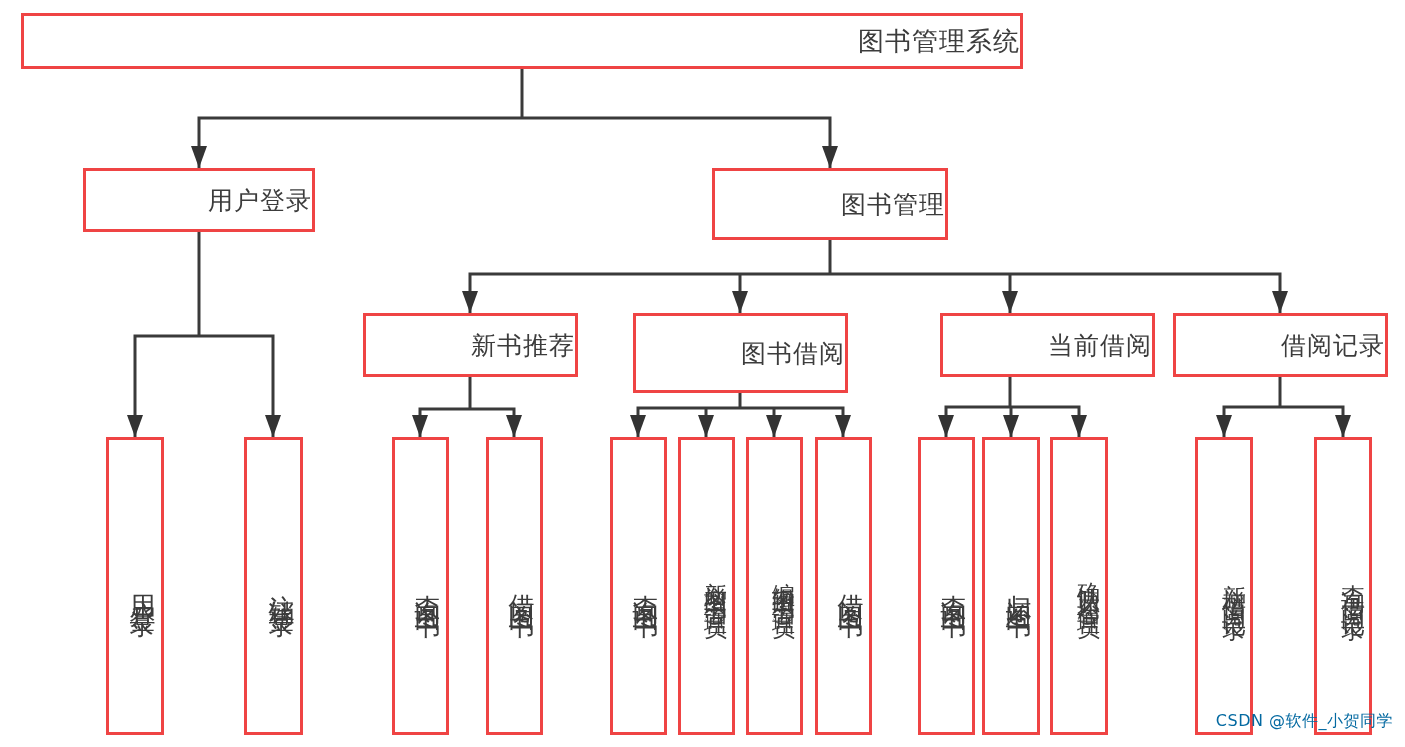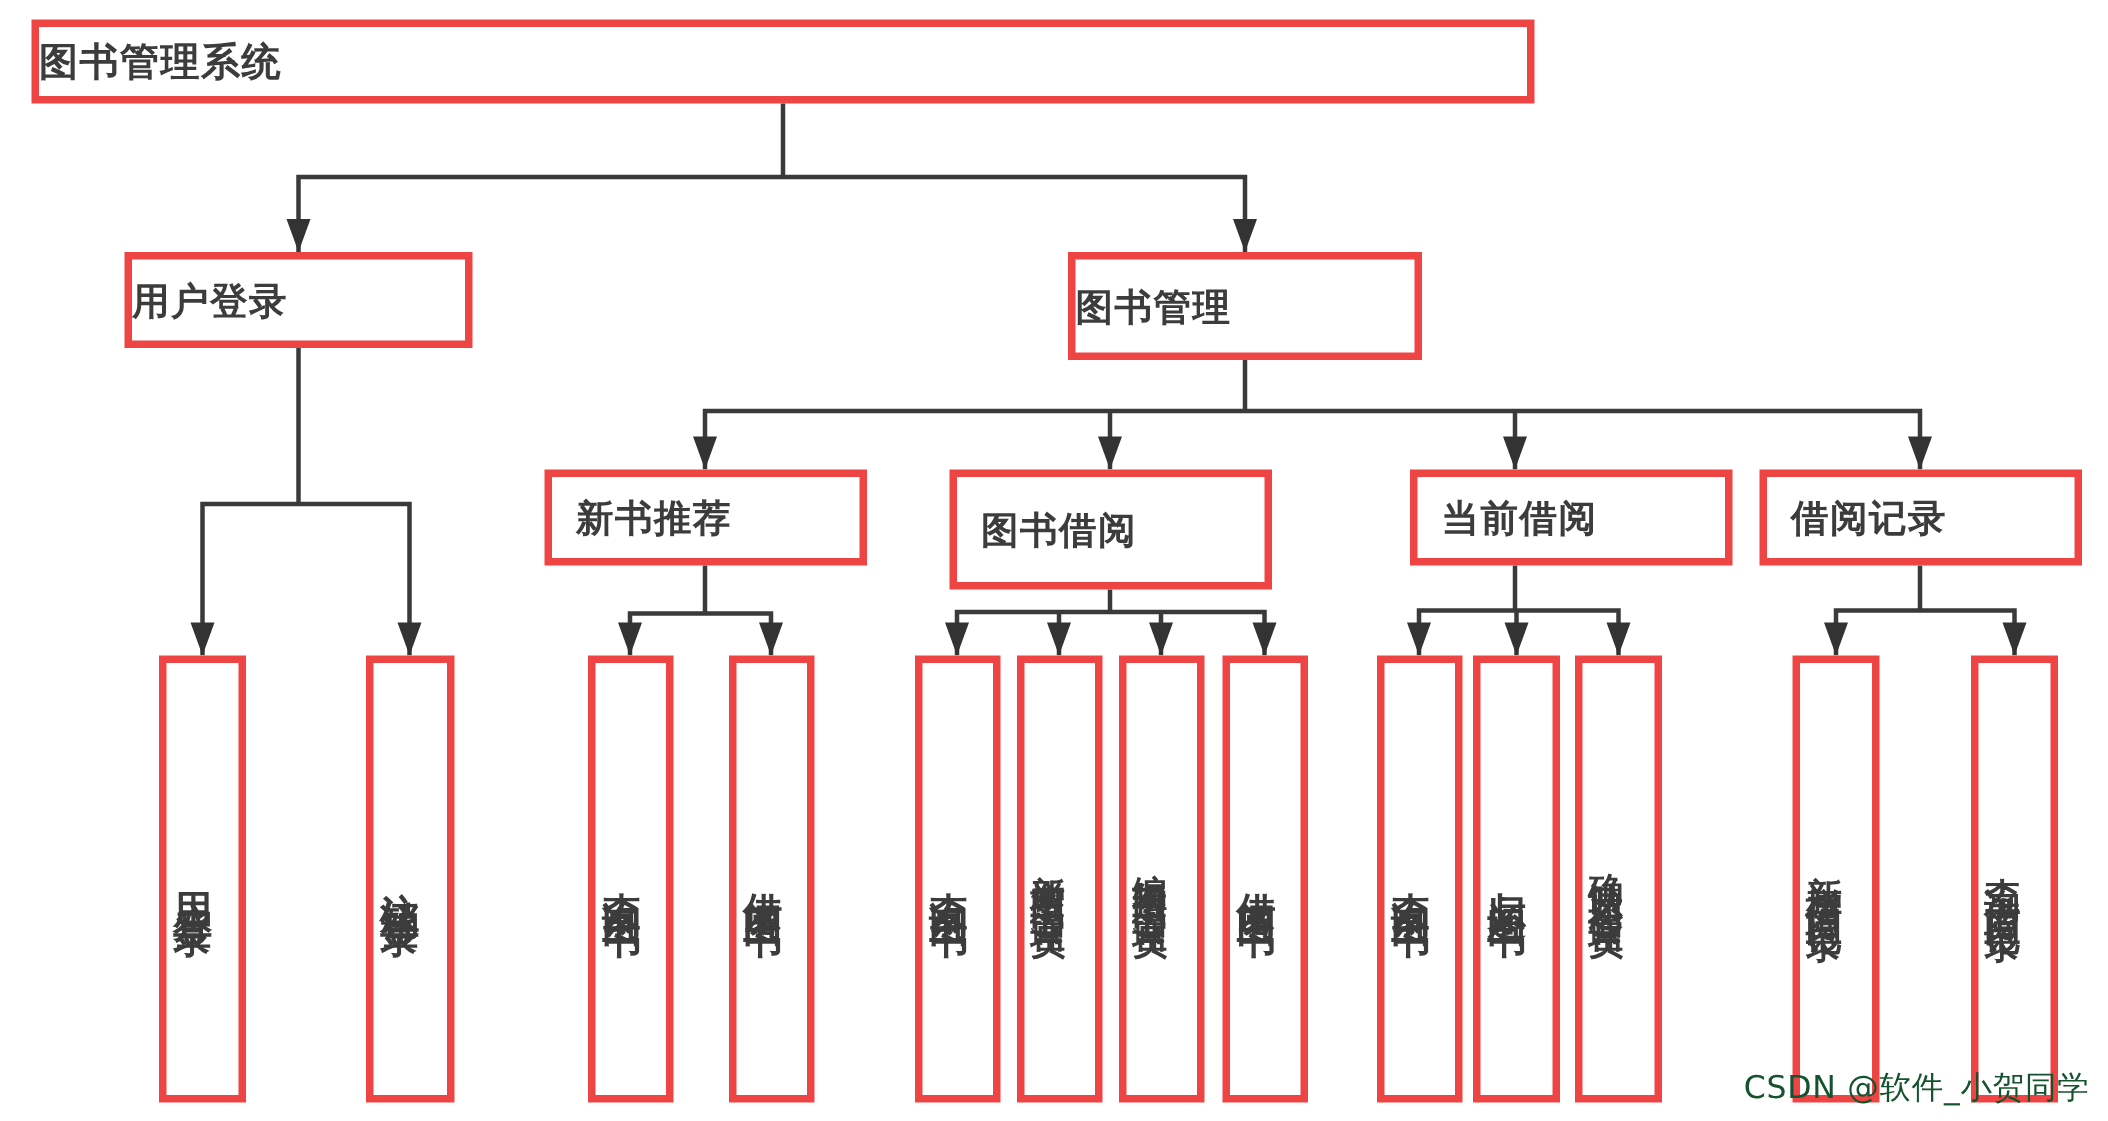--- a/index.html
+++ b/index.html
@@ -4,35 +4,35 @@
 <style>
   html,body{margin:0;padding:0;}
   body{
     width:1405px;height:747px;position:relative;overflow:hidden;
     background:#ffffff;
     font-family:"DejaVu Sans","Liberation Sans",sans-serif;
     color:#3c3c3c;
   }
   #connector-layer{position:absolute;left:0;top:0;width:1405px;height:747px;z-index:0;}
   .node{
-    position:absolute;background:#ffffff;border:5px solid #ef4444;
-    display:flex;align-items:center;justify-content:flex-start;
-    box-sizing:border-box;z-index:1;font-weight:bold;
+    position:absolute;background:#ffffff;border:3px solid #ef4444;
+    display:flex;align-items:center;justify-content:flex-end;
+    box-sizing:border-box;z-index:1;
   }
   .hnode{letter-spacing:1px;}
   .root-node{font-size:26px;}
   .l2node{font-size:25px;}
   .l3node{font-size:25px;padding-left:16px;}
   .leaf span{writing-mode:vertical-rl;text-orientation:mixed;display:block;}
   .leaf.short span{font-size:26px;letter-spacing:6px;}
   .leaf.med   span{font-size:24px;letter-spacing:7px;}
   .leaf.long  span{font-size:23px;letter-spacing:5px;}
   .watermark{
     position:absolute;top:711px;right:12px;z-index:2;
-    font-size:21px;color:#14532d;letter-spacing:0.5px;white-space:nowrap;
+    font-size:16px;color:#0369a1;letter-spacing:0.5px;white-space:nowrap;
   }
 </style>
 </head>
 <body>
 
 <svg id="connector-layer" viewBox="0 0 1405 747" xmlns="http://www.w3.org/2000/svg">
   <g stroke="#3a3a3a" stroke-width="3" fill="none">
 
     <path d="M522 67 L522 119"></path>
     <path d="M199 168 L199 118 L830 118 L830 168"></path>

